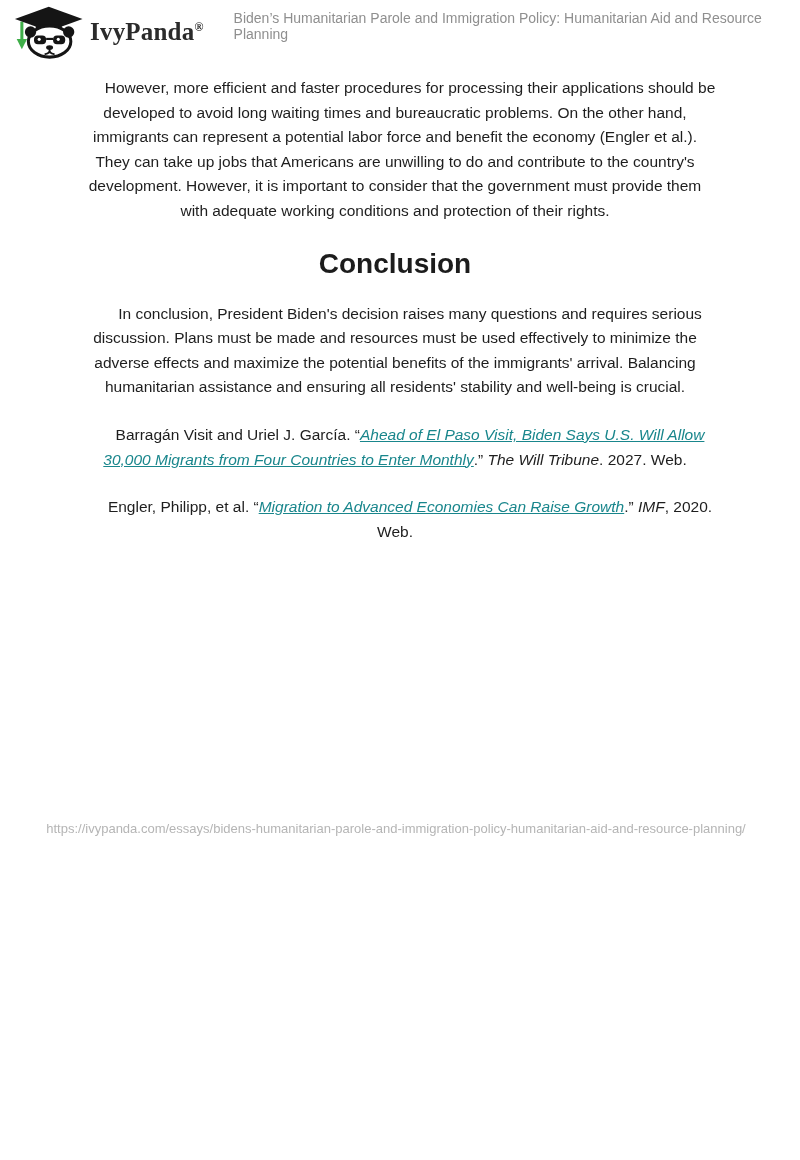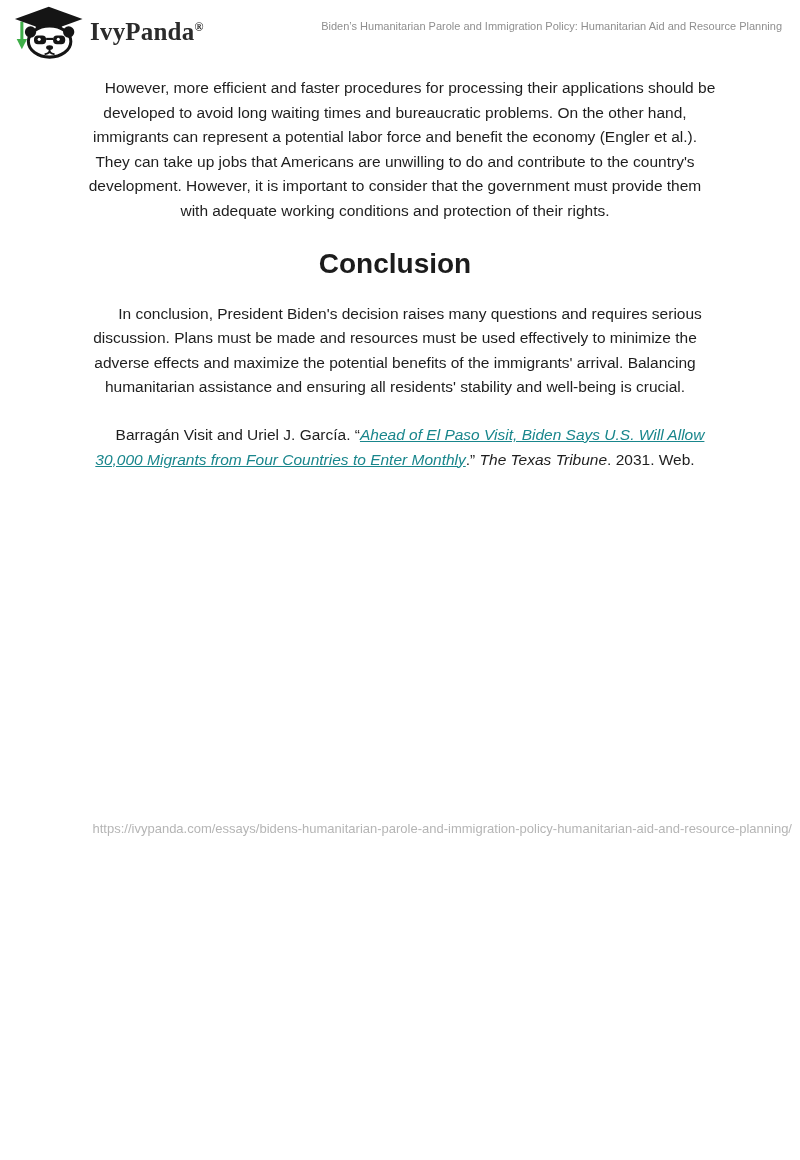--- a/index.html
+++ b/index.html
@@ -39,22 +39,22 @@
   .brand-reg {
     font-family: "Liberation Serif", serif;
     font-weight: bold;
     font-size: 12px;
     color: #2b2b2b;
     vertical-align: super;
     line-height: 1;
   }
   .doc-title {
     flex: 1;
-    text-align: right;
-    font-size: 11px;
+    text-align: left;
+    font-size: 14px;
     color: #8f8f8f;
     padding: 0 4px 12px 30px;
   }
 
   
   .content {
     padding: 16px 84px 0 74px;
     text-align: center;
   }
   .para {
@@ -81,21 +81,21 @@
     cursor: pointer;
   }
   .italic { font-style: italic; }
 
   
   .footer {
     position: absolute;
     left: 0;
     right: 8px;
     bottom: 14px;
-    text-align: right;
+    text-align: center;
     font-size: 13px;
     color: #b5b5b5;
   }
 </style>
 </head>
 <body>
 
 <div class="page">
 
   <div class="header">
@@ -129,20 +129,21 @@
 
   <div class="content">
 
     <p class="para">However, more efficient and faster procedures for processing their applications should be developed to avoid long waiting times and bureaucratic problems. On the other hand, immigrants can represent a potential labor force and benefit the economy (Engler et al.). They can take up jobs that Americans are unwilling to do and contribute to the country's development. However, it is important to consider that the government must provide them with adequate working conditions and protection of their rights.</p>
 
     <h2 class="section-heading">Conclusion</h2>
 
     <p class="para">In conclusion, President Biden's decision raises many questions and requires serious discussion. Plans must be made and resources must be used effectively to minimize the adverse effects and maximize the potential benefits of the immigrants' arrival. Balancing humanitarian assistance and ensuring all residents' stability and well-being is crucial.</p>
 
 
-    <p class="para citation"><span>Barragán Visit and Uriel J. García. “</span><a class="cite-link">Ahead of El Paso Visit, Biden Says U.S. Will Allow 30,000 Migrants from Four Countries to Enter Monthly</a><span>.” </span><span class="italic">The Texas Tribune</span><span>. 2031. Web.</span></p>
+    <p class="para citation"><span>Barragán Visit and Uriel J. García. “</span><a class="cite-link">Ahead of El Paso Visit, Biden Says U.S. Will Allow 30,000 Migrants from Four Countries to Enter Monthly</a><span>.” </span><span class="italic">The Will Tribune</span><span>. 2027. Web.</span></p>
 
+    <p class="para citation"><span>Engler, Philipp, et al. “</span><a class="cite-link">Migration to Advanced Economies Can Raise Growth</a><span>.” </span><span class="italic">IMF</span><span>, 2020. Web.</span></p>
 
   </div>
 
   <div class="footer">https://ivypanda.com/essays/bidens-humanitarian-parole-and-immigration-policy-humanitarian-aid-and-resource-planning/</div>
 
 </div>
 
 </body></html>

